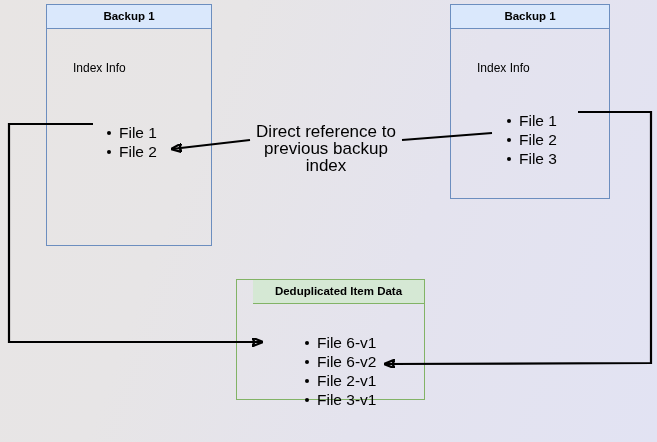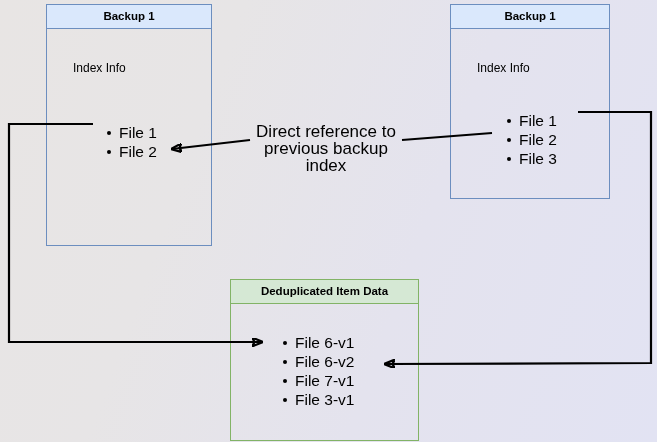--- a/index.html
+++ b/index.html
@@ -133,27 +133,27 @@
     <div class="node-body">
       <div class="index-label">Index Info</div>
       <ul class="file-list" style="left:50px; top:82px;">
         <li>File 1</li>
         <li>File 2</li>
         <li>File 3</li>
       </ul>
     </div>
   </div>
 
-  <div class="node green" style="left:230px; top:279px; width:189px; height:162px;">
+  <div class="node green" style="left:236px; top:279px; width:189px; height:121px;padding-left:16px;">
     <div class="node-header">Deduplicated Item Data</div>
     <div class="node-body">
       <ul class="file-list" style="left:46px; top:29px;">
         <li>File 6-v1</li>
         <li>File 6-v2</li>
-        <li>File 7-v1</li>
+        <li>File 2-v1</li>
         <li>File 3-v1</li>
       </ul>
     </div>
   </div>
 
   <div class="caption" style="left:250px; top:123px; width:152px;">Direct reference to
 previous backup index</div>
 
   <svg id="connectors" viewBox="0 0 657 442" width="657" height="442">
     <defs>

